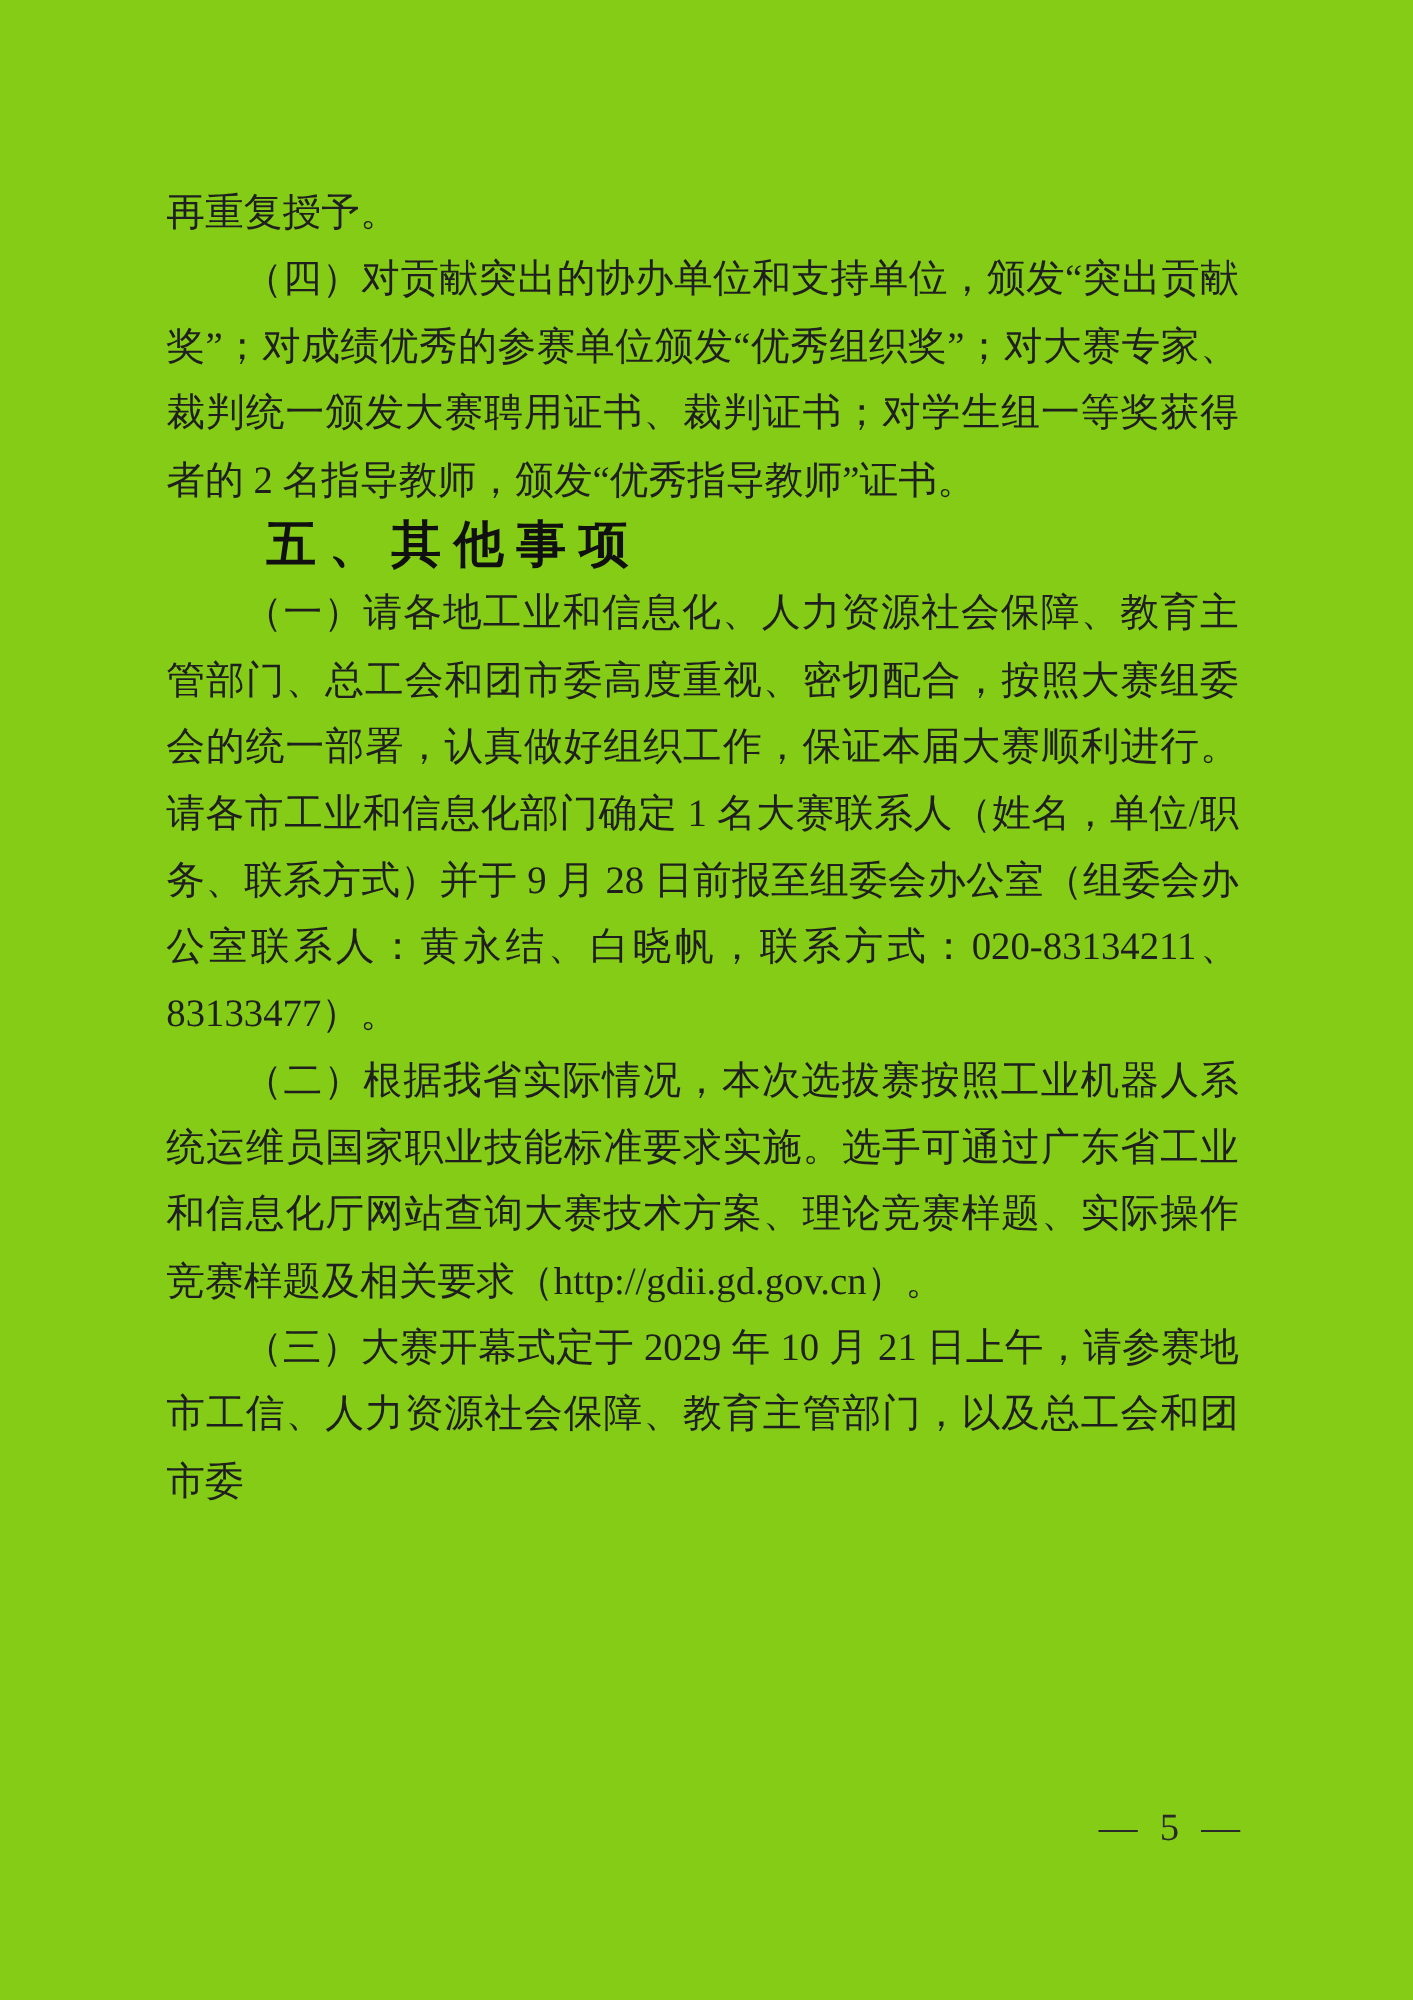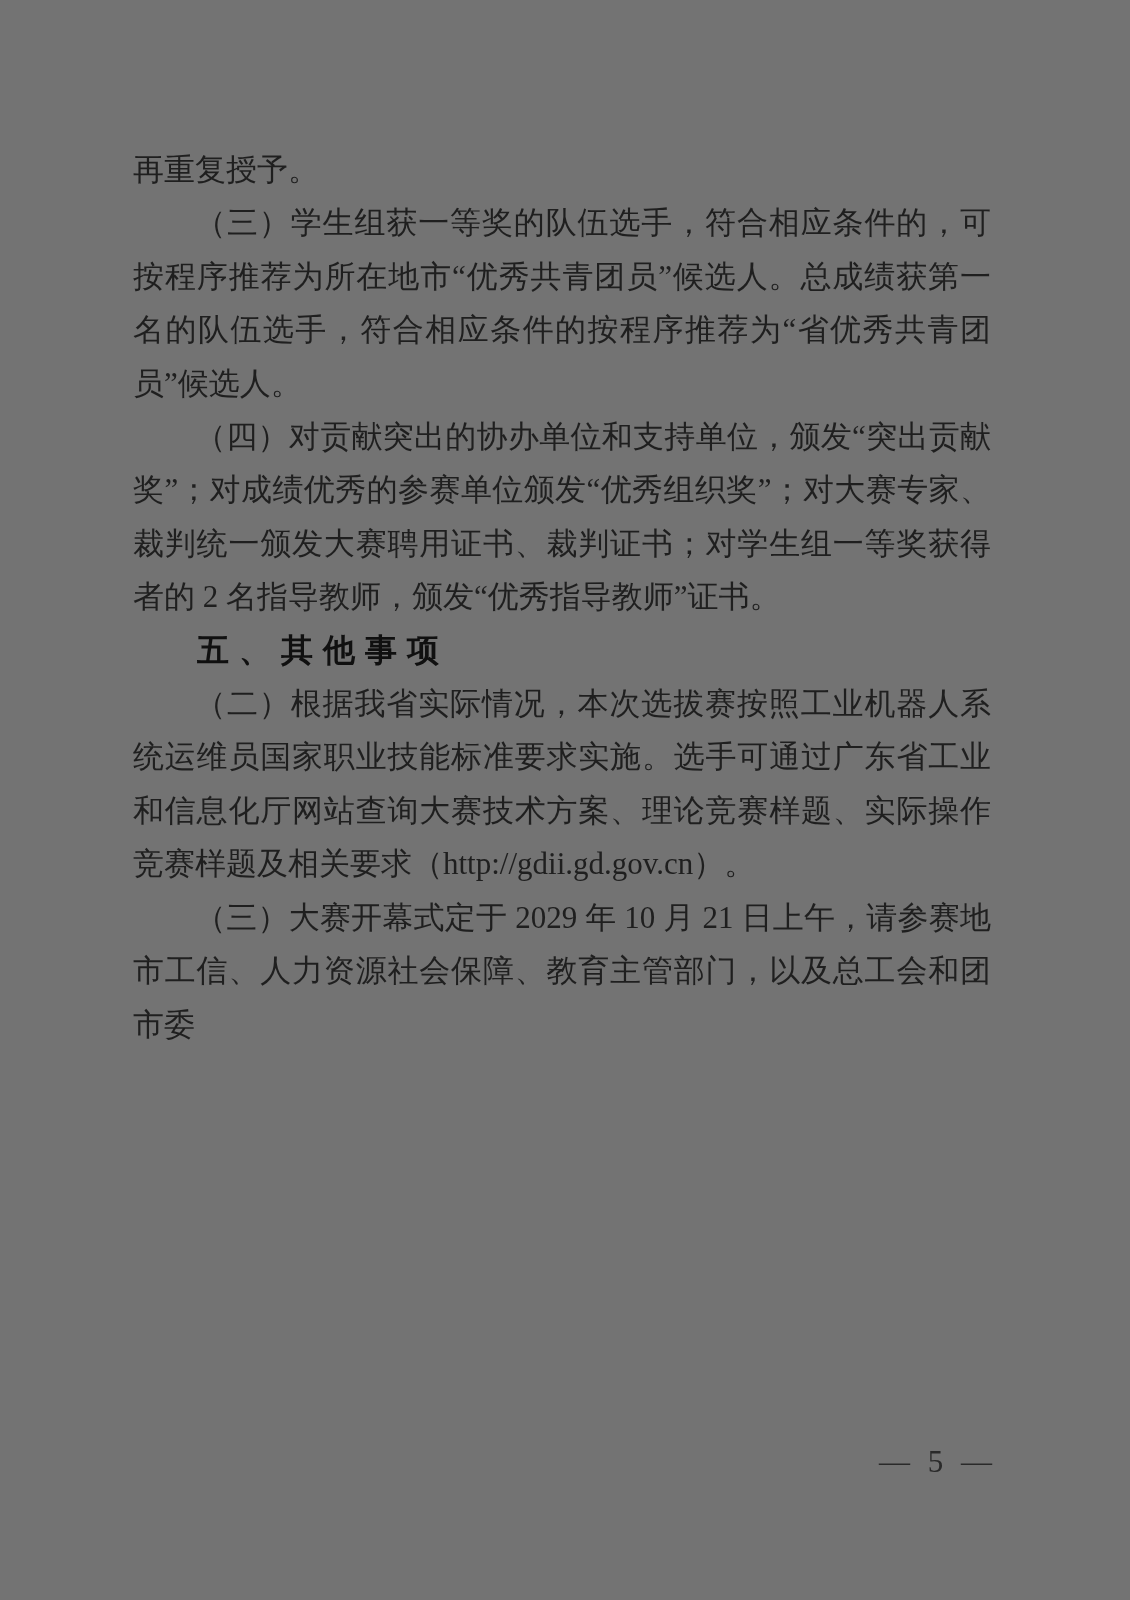--- a/index.html
+++ b/index.html
@@ -5,61 +5,61 @@
   html, body { margin: 0; padding: 0; }
   body {
     width: 1130px; height: 1600px;
     background: #ffffff;
     position: relative;
     font-family: "Liberation Serif", "DejaVu Serif", serif;
   }
   .page {
     position: absolute; left: 0; top: 0;
     width: 1130px; height: 1600px;
-    background: #737373;
+    background: #84cc16;
     overflow: hidden;
   }
   .content {
     position: absolute;
     left: 133px; top: 143px;
     width: 858px;
     color: #1f1f1f;
     font-size: 31px;
     line-height: 53.4px;
     text-align: justify;
   }
   .content p { margin: 0; padding: 0; }
   .para { text-indent: 2em; }
   .cont { text-indent: 0; }
   .heading {
     margin: 0; padding: 0;
     text-indent: 2em;
     font-family: "Liberation Sans", "DejaVu Sans", sans-serif;
     font-weight: 700;
-    font-size: 32px;
+    font-size: 40px;
     line-height: 53.4px;
     letter-spacing: 10px;
     color: #101010;
   }
   .footer {
     position: absolute;
     right: 133px; top: 1442px;
     font-size: 31px;
     line-height: 40px;
     color: #2a2a2a;
     letter-spacing: 5px;
     text-align: right;
   }
 </style>
 </head>
 <body>
 
 <div class="page">
   <div class="content">
     <p class="cont">再重复授予。</p>
-    <p class="para">（三）学生组获一等奖的队伍选手，符合相应条件的，可按程序推荐为所在地市“优秀共青团员”候选人。总成绩获第一名的队伍选手，符合相应条件的按程序推荐为“省优秀共青团员”候选人。</p>
     <p class="para">（四）对贡献突出的协办单位和支持单位，颁发“突出贡献奖”；对成绩优秀的参赛单位颁发“优秀组织奖”；对大赛专家、裁判统一颁发大赛聘用证书、裁判证书；对学生组一等奖获得者的 2 名指导教师，颁发“优秀指导教师”证书。</p>
     <p class="heading">五、其他事项</p>
+    <p class="para">（一）请各地工业和信息化、人力资源社会保障、教育主管部门、总工会和团市委高度重视、密切配合，按照大赛组委会的统一部署，认真做好组织工作，保证本届大赛顺利进行。请各市工业和信息化部门确定 1 名大赛联系人（姓名，单位/职务、联系方式）并于 9 月 28 日前报至组委会办公室（组委会办公室联系人：黄永结、白晓帆，联系方式：020-83134211、83133477）。</p>
     <p class="para">（二）根据我省实际情况，本次选拔赛按照工业机器人系统运维员国家职业技能标准要求实施。选手可通过广东省工业和信息化厅网站查询大赛技术方案、理论竞赛样题、实际操作竞赛样题及相关要求（http://gdii.gd.gov.cn）。</p>
     <p class="para">（三）大赛开幕式定于 2029 年 10 月 21 日上午，请参赛地市工信、人力资源社会保障、教育主管部门，以及总工会和团市委</p>
   </div>
   <div class="footer">— 5 —</div>
 </div>
 
 </body></html>

